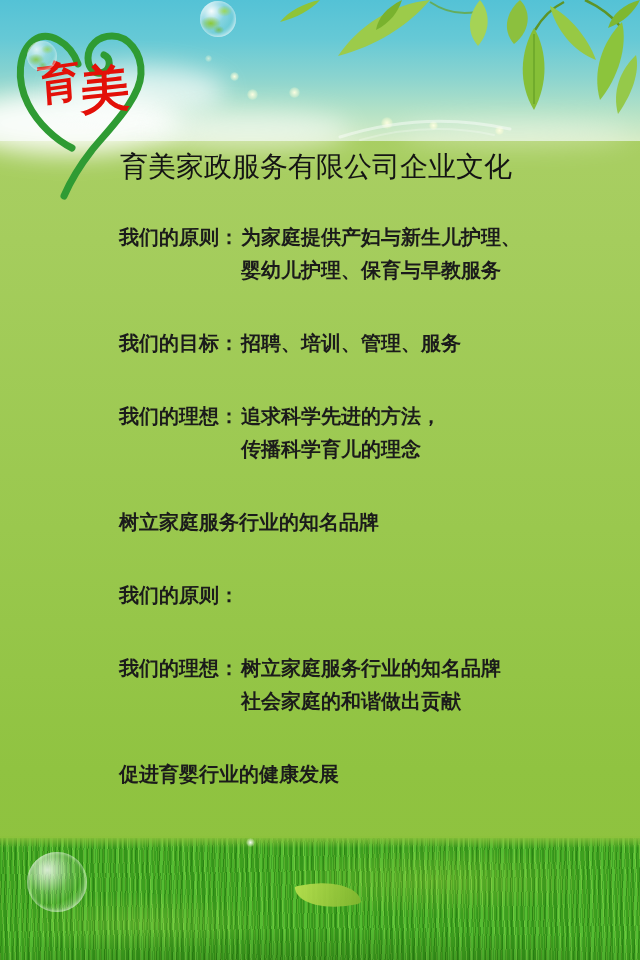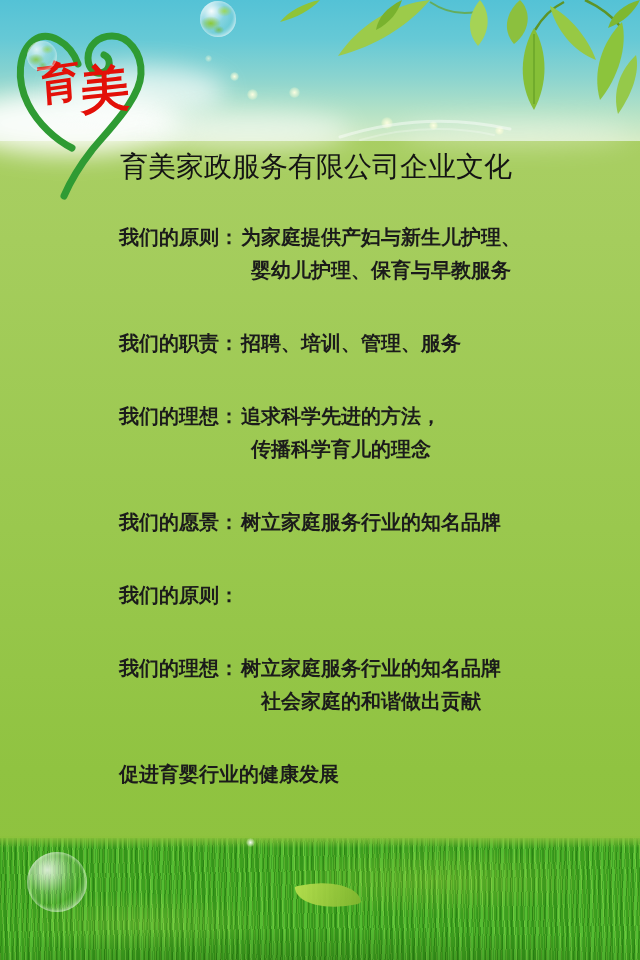--- a/index.html
+++ b/index.html
@@ -61,21 +61,21 @@
   .grass::before{content:"";position:absolute;left:0;top:-2px;width:100%;height:12px;
     background:linear-gradient(180deg,#8cc23c 0%,rgba(140,194,60,0) 100%);}
   
   .title{
     position:absolute;left:120px;top:149px;width:500px;
     font-size:28px;line-height:36px;font-weight:normal;color:#141414;letter-spacing:0;
   }
   .culture{position:absolute;left:119px;top:221px;width:512px;color:#1b1b1b;}
   .item{display:flex;margin-bottom:40px;font-size:20px;line-height:33px;font-weight:bold;}
   .item .label{flex:0 0 122px;}
-  .item .content{white-space:pre-line;text-align:center;}
+  .item .content{white-space:pre-line;}
 </style>
 </head>
 <body>
 
 <div class="poster">
 
   <div class="sky">
     <div class="cloud c1"></div>
     <div class="cloud c2"></div>
     <div class="cloud c3"></div>
@@ -129,30 +129,29 @@
 
   <div class="title">育美家政服务有限公司企业文化</div>
 
   <div class="culture">
     <div class="item">
       <div class="label">我们的原则：</div>
       <div class="content">为家庭提供产妇与新生儿护理、
 婴幼儿护理、保育与早教服务</div>
     </div>
     <div class="item">
-      <div class="label">我们的职责：</div>
+      <div class="label">我们的目标：</div>
       <div class="content">招聘、培训、管理、服务</div>
     </div>
     <div class="item">
       <div class="label">我们的理想：</div>
       <div class="content">追求科学先进的方法，
 传播科学育儿的理念</div>
     </div>
     <div class="item">
-      <div class="label">我们的愿景：</div>
       <div class="content">树立家庭服务行业的知名品牌</div>
     </div>
     <div class="item">
       <div class="label">我们的原则：</div>
     </div>
     <div class="item">
       <div class="label">我们的理想：</div>
       <div class="content">树立家庭服务行业的知名品牌
 社会家庭的和谐做出贡献</div>
     </div>

